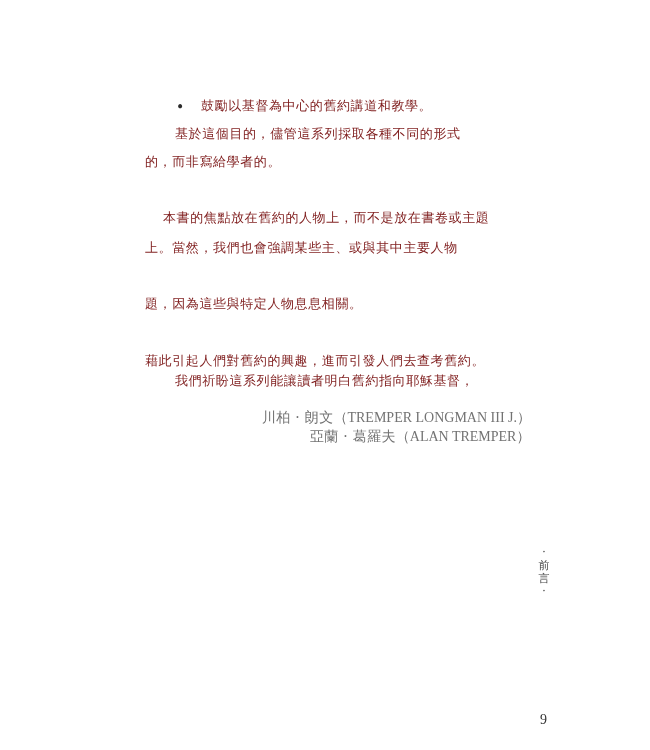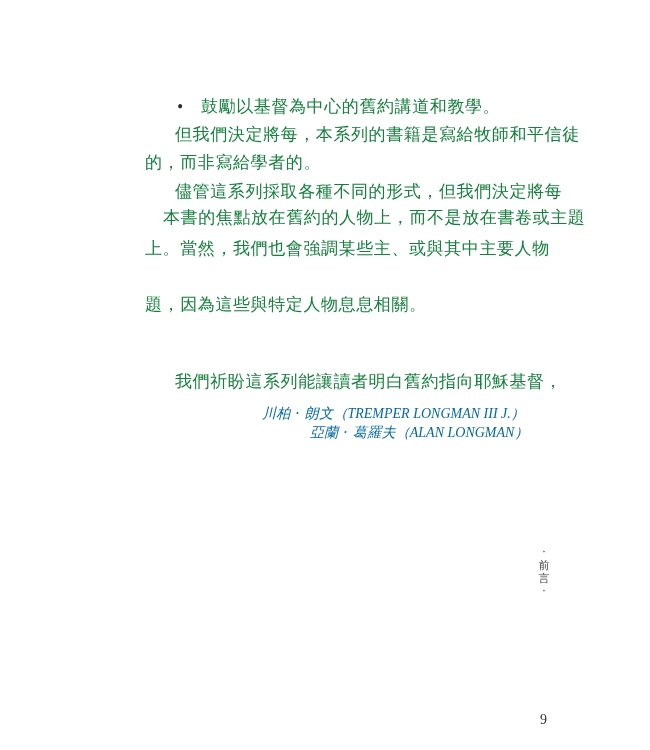--- a/index.html
+++ b/index.html
@@ -16,40 +16,39 @@
       color: #2a2a2a;
     }
     .page {
       position: absolute;
       left: 0; top: 0;
       width: 650px; height: 750px;
       background: #ffffff;
     }
     .line {
       position: absolute;
-      font-size: 17px;
+      font-size: 13px;
       line-height: 20px;
       white-space: nowrap;
       letter-spacing: 0.6px;
-      color: #15803d;
+      color: #7f1d1d;
     }
     .bullet-dot {
       position: absolute;
       font-size: 14px;
       line-height: 20px;
       color: #2b2b2b;
     }
     .sig {
       position: absolute;
       font-size: 14px;
-      line-height: 18px;
+      line-height: 26px;
       white-space: nowrap;
-      color: #0369a1;
+      color: #737373;
       letter-spacing: 0.3px;
-      font-style: italic;
     }
     .sig .en {
       font-family: "Liberation Serif", "DejaVu Serif", serif;
       font-size: 14px;
       letter-spacing: 0;
     }
     .running-head {
       position: absolute;
       left: 537px;
       top: 546px;
@@ -70,35 +69,35 @@
     }
   </style>
 </head>
 <body>
 
 <div class="page">
 
   <span class="bullet-dot" style="left:176px; top:97px;">•</span>
   <div class="line" style="left:201px; top:96px;">鼓勵以基督為中心的舊約講道和教學。</div>
 
-  <div class="line" style="left:175px; top:124px;">但我們決定將每，本系列的書籍是寫給牧師和平信徒</div>
+  <div class="line" style="left:175px; top:124px;">基於這個目的，儘管這系列採取各種不同的形式</div>
   <div class="line" style="left:145px; top:152px;">的，而非寫給學者的。</div>
 
-  <div class="line" style="left:175px; top:181px;">儘管這系列採取各種不同的形式，但我們決定將每</div>
   <div class="line" style="left:163px; top:209px;font-family:Liberation Mono, monospace;">本書的焦點放在舊約的人物上，而不是放在書卷或主題</div>
   <div class="line" style="left:145px; top:238px;">上。當然，我們也會強調某些主、或與其中主要人物</div>
   <div class="line" style="left:145px; top:294px;">題，因為這些與特定人物息息相關。</div>
 
   <div class="line" style="left:175px; top:323px;margin-top:48px;">我們祈盼這系列能讓讀者明白舊約指向耶穌基督，</div>
+  <div class="line" style="left:145px; top:351px;">藉此引起人們對舊約的興趣，進而引發人們去查考舊約。</div>
 
   <div class="sig" style="left:262px; top:404px;">
     <span>川柏 · 朗文</span><span class="en">（TREMPER LONGMAN III J.）</span>
   </div>
   <div class="sig" style="left:310px; top:423px;">
-    <span>亞蘭 · 葛羅夫</span><span class="en">（ALAN LONGMAN）</span>
+    <span>亞蘭 · 葛羅夫</span><span class="en">（ALAN TREMPER）</span>
   </div>
 
   <div class="running-head">
     <span>·</span>
     <span>前</span>
     <span>言</span>
     <span>·</span>
   </div>
 
   <div class="page-num">9</div>

